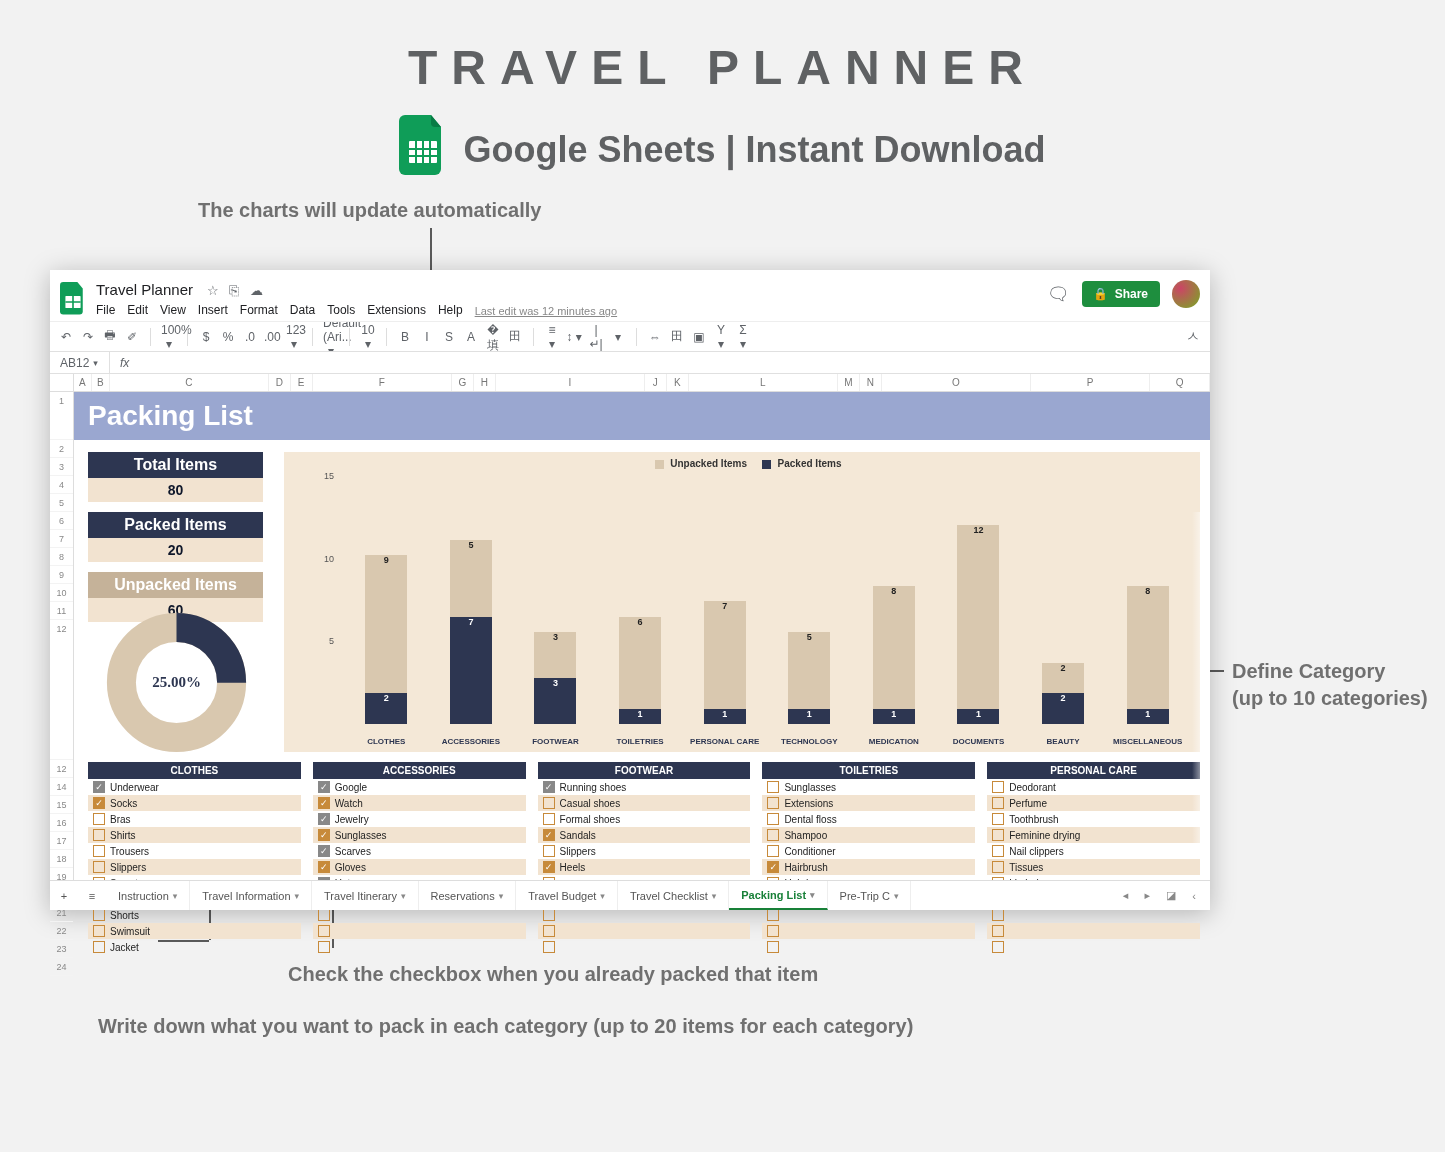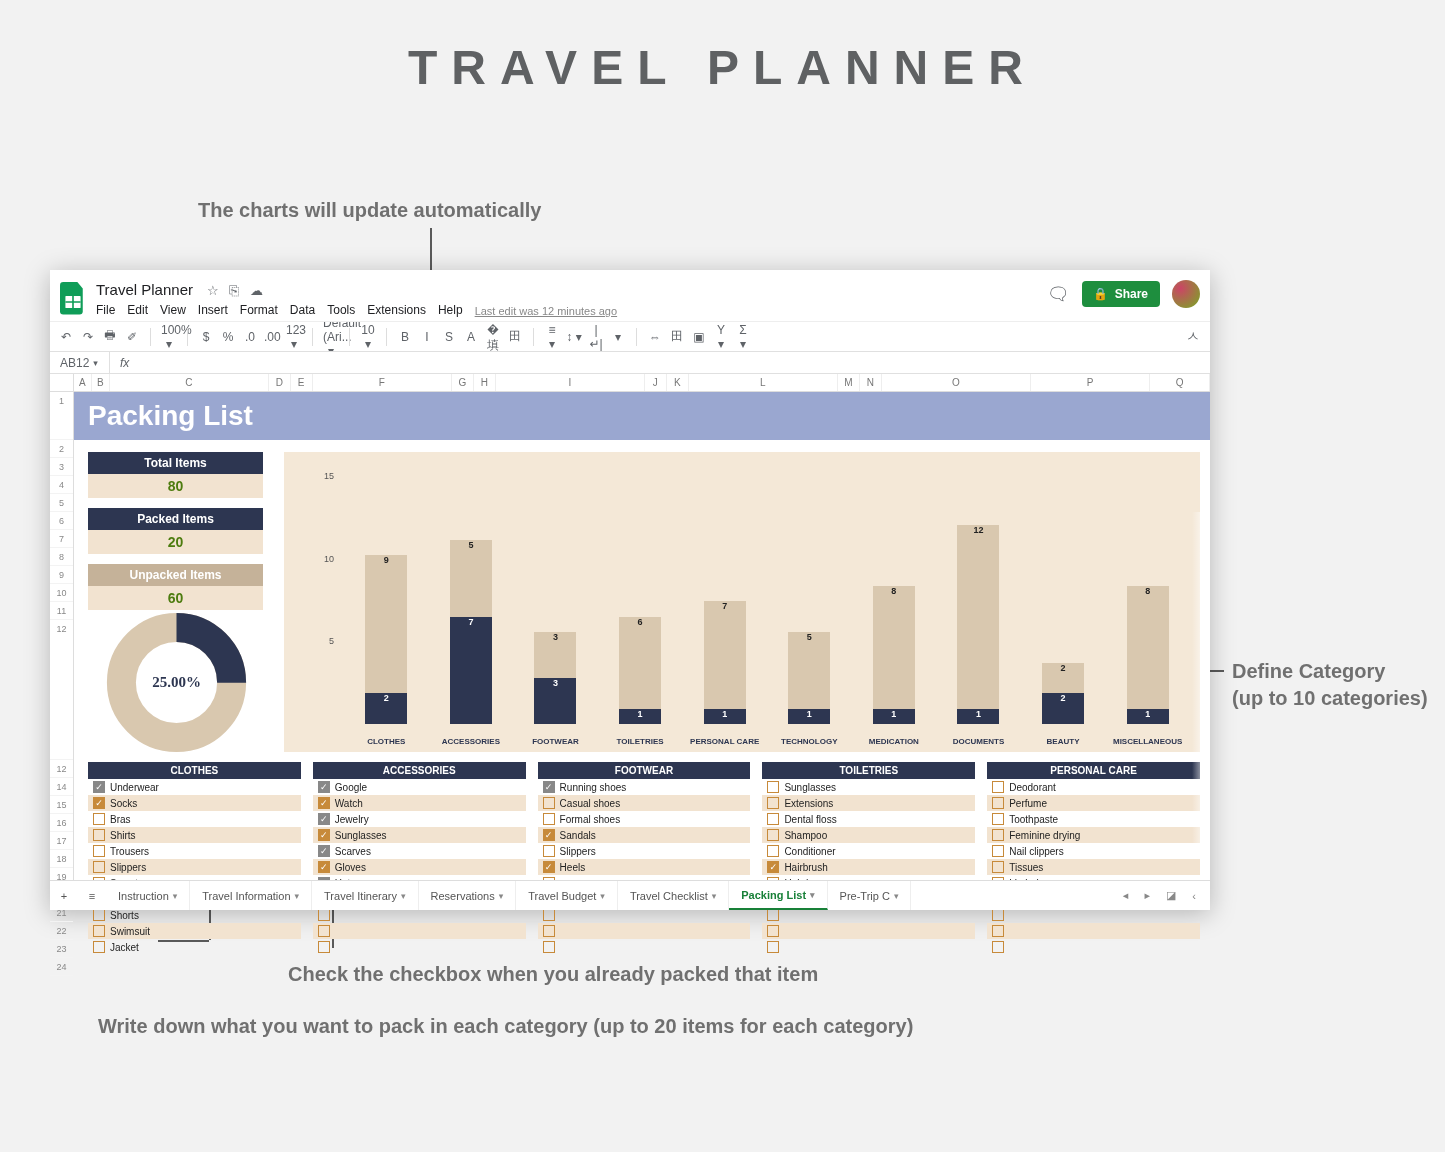--- a/index.html
+++ b/index.html
@@ -48,23 +48,23 @@
   .sheet { position:relative; height: calc(100% - 52px - 30px - 22px - 18px - 30px); display:flex; }
   .row-headers { width:24px; border-right:1px solid #ddd; font-size:9px; color:#888; }
   .row-headers div { height:18px; line-height:18px; text-align:center; border-bottom:1px solid #f3f3f3; }
   .grid { flex:1; position:relative; }
 
   .banner { position:absolute; left:0; right:0; top:0; height:48px; background:#9aa7d0; color:#fff; font-size:28px; font-weight:700; padding-left:14px; display:flex; align-items:center; }
 
   
   .stats { position:absolute; left:14px; top:60px; width:175px; }
   .stat { margin-bottom:10px; }
-  .stat .hdr { background:#2d3651; color:#fff; font-size:12px; font-weight:700; text-align:center; padding:4px 0; }
+  .stat .hdr { background:#2d3651; color:#fff; font-size:16px; font-weight:700; text-align:center; padding:4px 0; }
   .stat.muted .hdr { background:#c5b299; }
-  .stat .val { background:#f2e3d0; color:#4d7c0f; font-weight:700; text-align:center; padding:4px 0; font-size:14px; }
+  .stat .val { background:#f2e3d0; color:#0f172a; font-weight:700; text-align:center; padding:4px 0; font-size:14px; }
 
   
   .donut-wrap { position:absolute; left:30px; top:218px; width:145px; height:145px; }
   .donut-pct { position:absolute; inset:0; display:flex; align-items:center; justify-content:center; font-weight:800; color:#2d3651; font-size:15px;font-family:Liberation Serif, serif; }
 
   
   .chart-area { position:absolute; left:210px; right:10px; top:60px; height:300px; background:#f4e8d7; }
   .legend { text-align:center; font-size:10px; color:#333; padding-top:6px; }
   .legend .sq { display:inline-block; width:9px; height:9px; margin:0 4px 0 12px; vertical-align:middle; }
   .plot { position:absolute; left:30px; right:10px; top:24px; bottom:28px; }
@@ -115,20 +115,31 @@
   .line.v3 { left:332px; top:832px; width:2px; height:116px; } 
   .line.h4 { left:1052px; top:670px; width:172px; height:2px; } 
 
   .fade-right { position:absolute; right:0; top:120px; bottom:30px; width:18px; background:linear-gradient(to right, rgba(255,255,255,0),#fff); pointer-events:none; }
 </style>
 </head>
 <body>
 
 <div class="hero">
   <h1>TRAVEL PLANNER</h1>
+  <div class="hero-sub">
+    <span>
+      <svg viewBox="0 0 48 60">
+          <path fill="#0f9d58" d="M6 0h26l10 12v42a6 6 0 0 1-6 6H6a6 6 0 0 1-6-6V6a6 6 0 0 1 6-6z"></path>
+          <path fill="#087c45" d="M32 0l10 12H36a4 4 0 0 1-4-4z"></path>
+          <rect x="10" y="26" width="28" height="22" rx="1" fill="#fff"></rect>
+          <path stroke="#0f9d58" stroke-width="2" d="M10 34h28M10 41h28M24 26v22M17 26v22M31 26v22" fill="none"></path>
+        </svg>
+    </span>
+    <span>Google Sheets | Instant Download</span>
+  </div>
 </div>
 
 <div class="callout top">The charts will update automatically</div>
 <div class="callout right1">Define Category</div>
 <div class="callout right2">(up to 10 categories)</div>
 <div class="callout mid">Check the checkbox when you already packed that item</div>
 <div class="callout bot">Write down what you want to pack in each category (up to 20 items for each category)</div>
 
 <div class="line v1"></div>
 <div class="line v2"></div>
@@ -295,20 +306,26 @@
 
       <div class="donut-wrap">
         <svg viewBox="0 0 100 100" width="145" height="145">
           <circle cx="50" cy="50" r="38" fill="none" stroke="#d9c8af" stroke-width="20"></circle>
           <circle cx="50" cy="50" r="38" fill="none" stroke="#2d3651" stroke-width="20" stroke-dasharray="59.7 179" transform="rotate(-90 50 50)"></circle>
         </svg>
         <div class="donut-pct">25.00%</div>
       </div>
 
       <div class="chart-area">
+        <div class="legend">
+          <span class="sq" style="background:#d9c8af"></span>
+          <b>Unpacked Items</b>
+          <span class="sq" style="background:#2d3651"></span>
+          <b>Packed Items</b>
+        </div>
         <div class="plot">
           <div class="yaxis" id="yaxis">
               <div class="ylab" style="bottom: 33.3333%;">5</div>
               <div class="ylab" style="bottom: 66.6667%;">10</div>
               <div class="ylab" style="bottom: 100%;">15</div>
             </div>
           <div class="bars" id="bars">
               <div class="bar-col">
                 <div class="bar-stack">
                   <div class="seg-packed" style="height: 30.6667px;">
@@ -619,21 +636,21 @@
             <div class="li">
               <div class="cb"></div>
               <span>Deodorant</span>
             </div>
             <div class="li">
               <div class="cb"></div>
               <span>Perfume</span>
             </div>
             <div class="li">
               <div class="cb"></div>
-              <span>Toothpaste</span>
+              <span>Toothbrush</span>
             </div>
             <div class="li">
               <div class="cb"></div>
               <span>Feminine drying</span>
             </div>
             <div class="li">
               <div class="cb"></div>
               <span>Nail clippers</span>
             </div>
             <div class="li">

